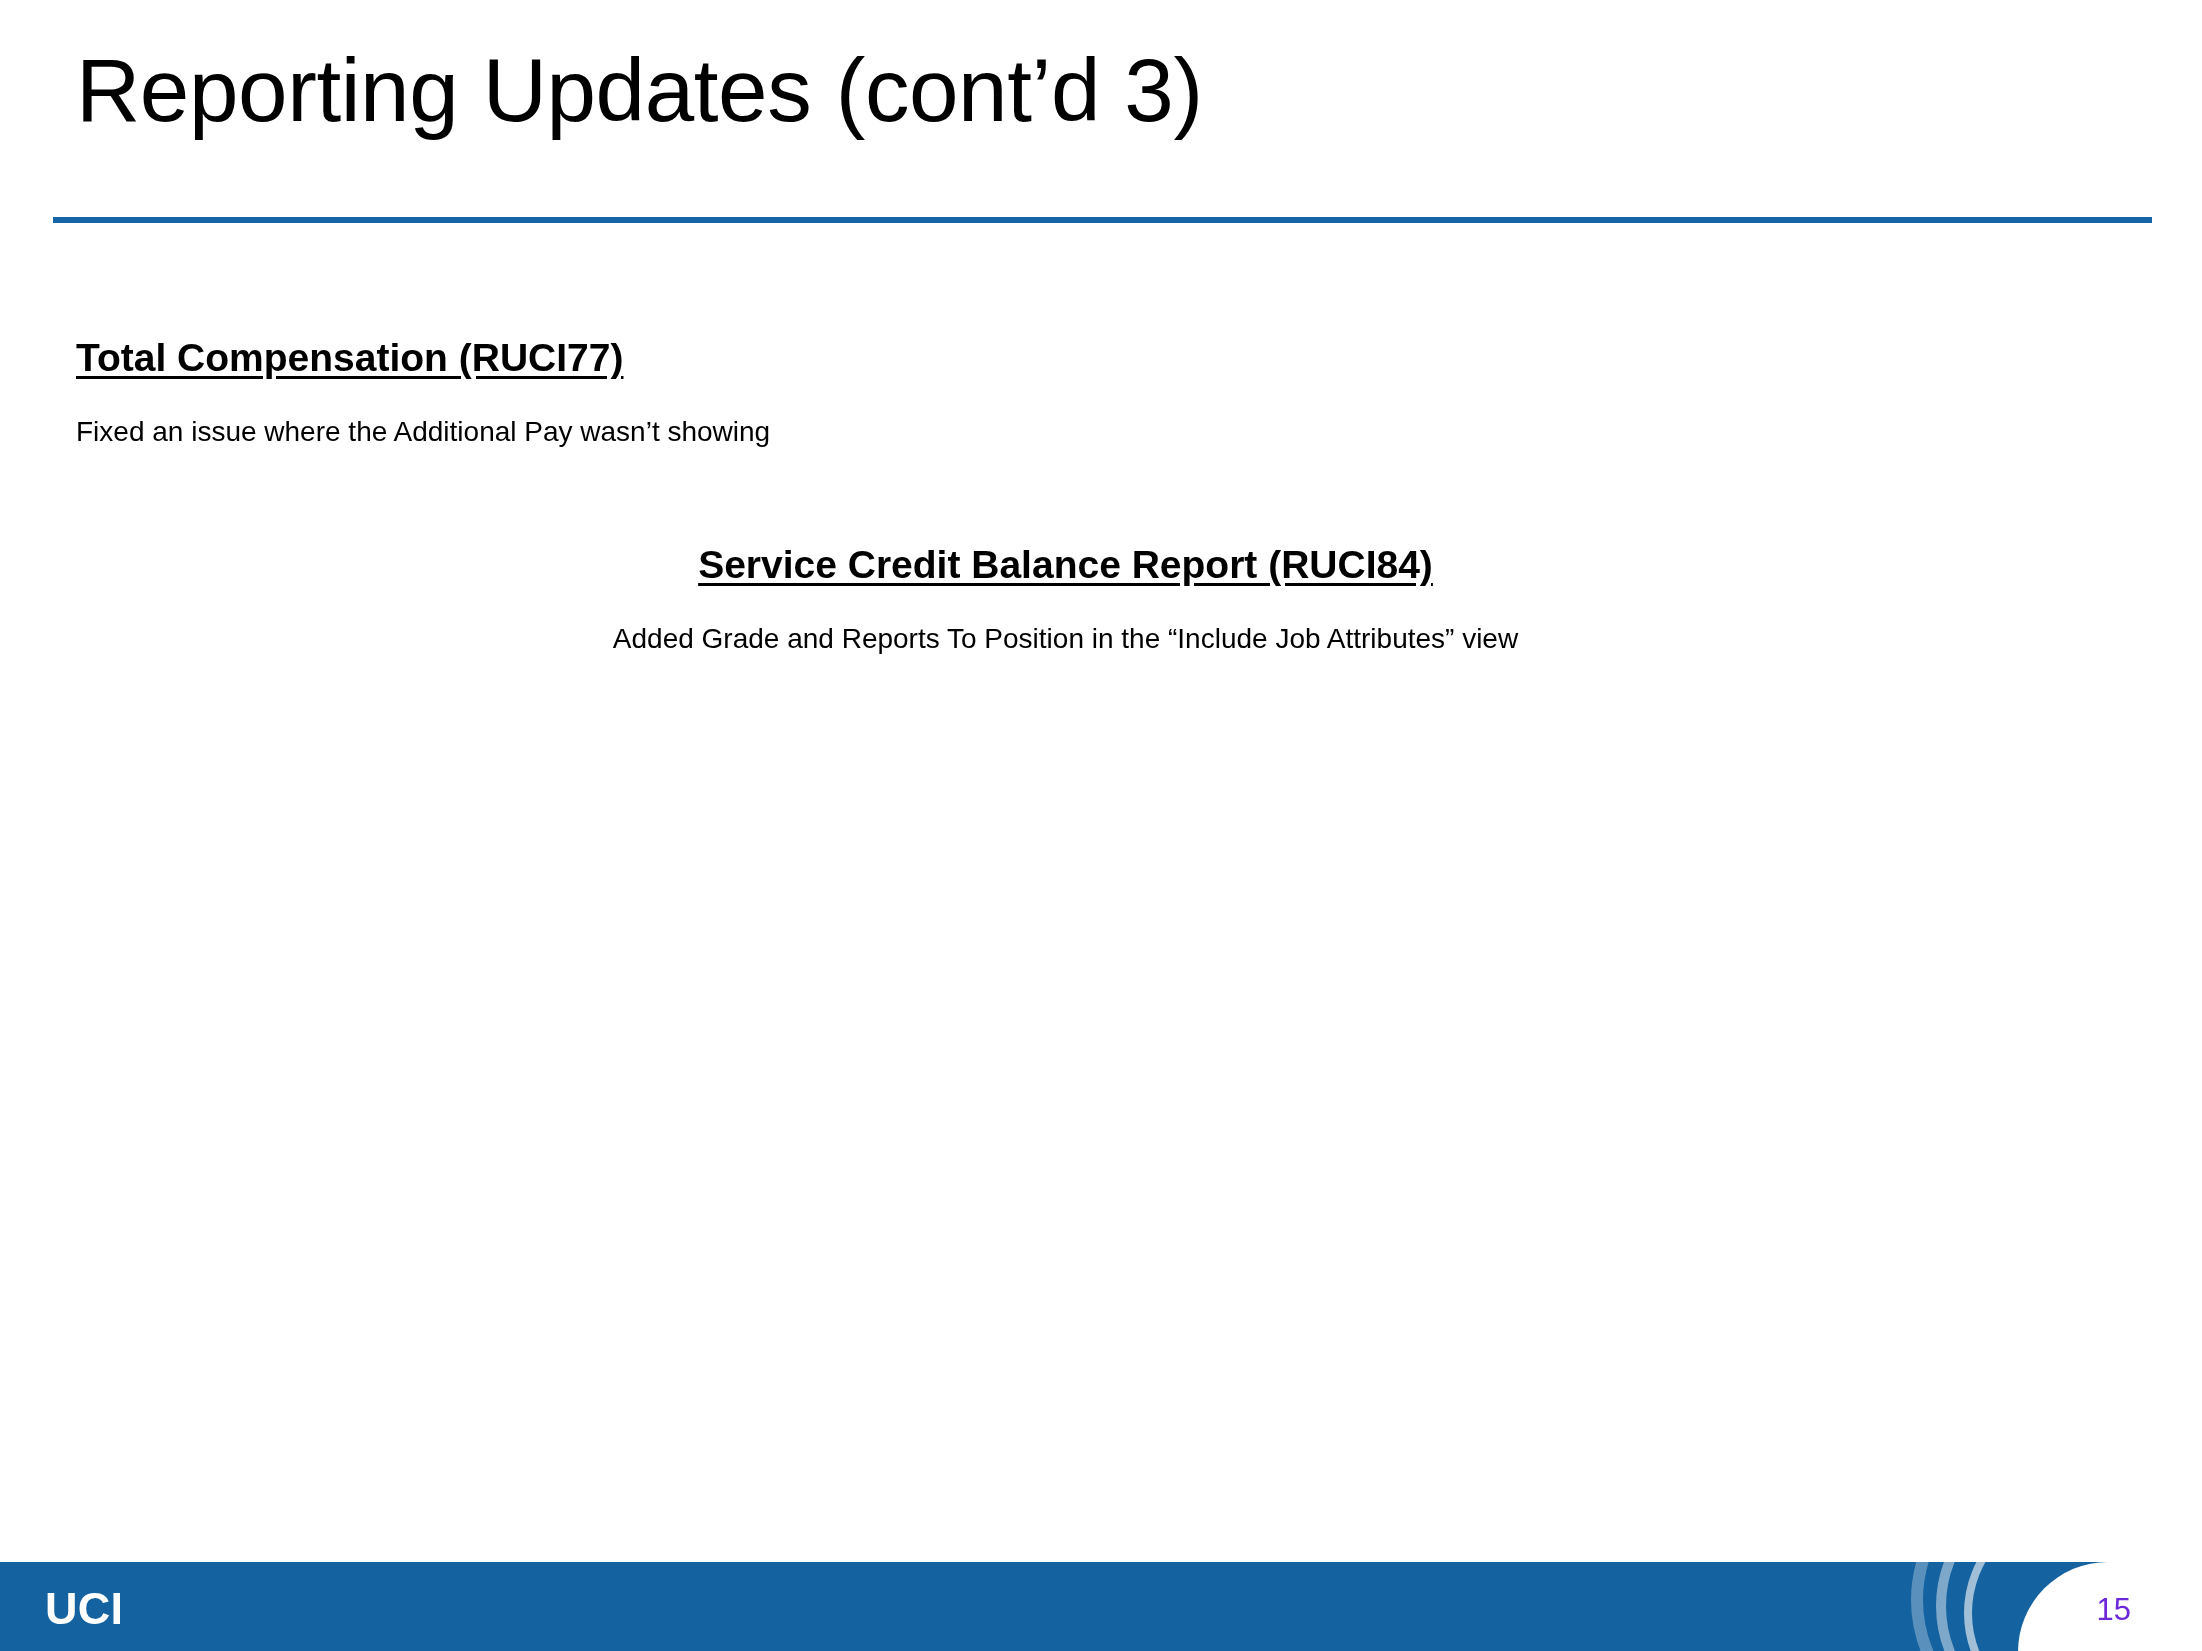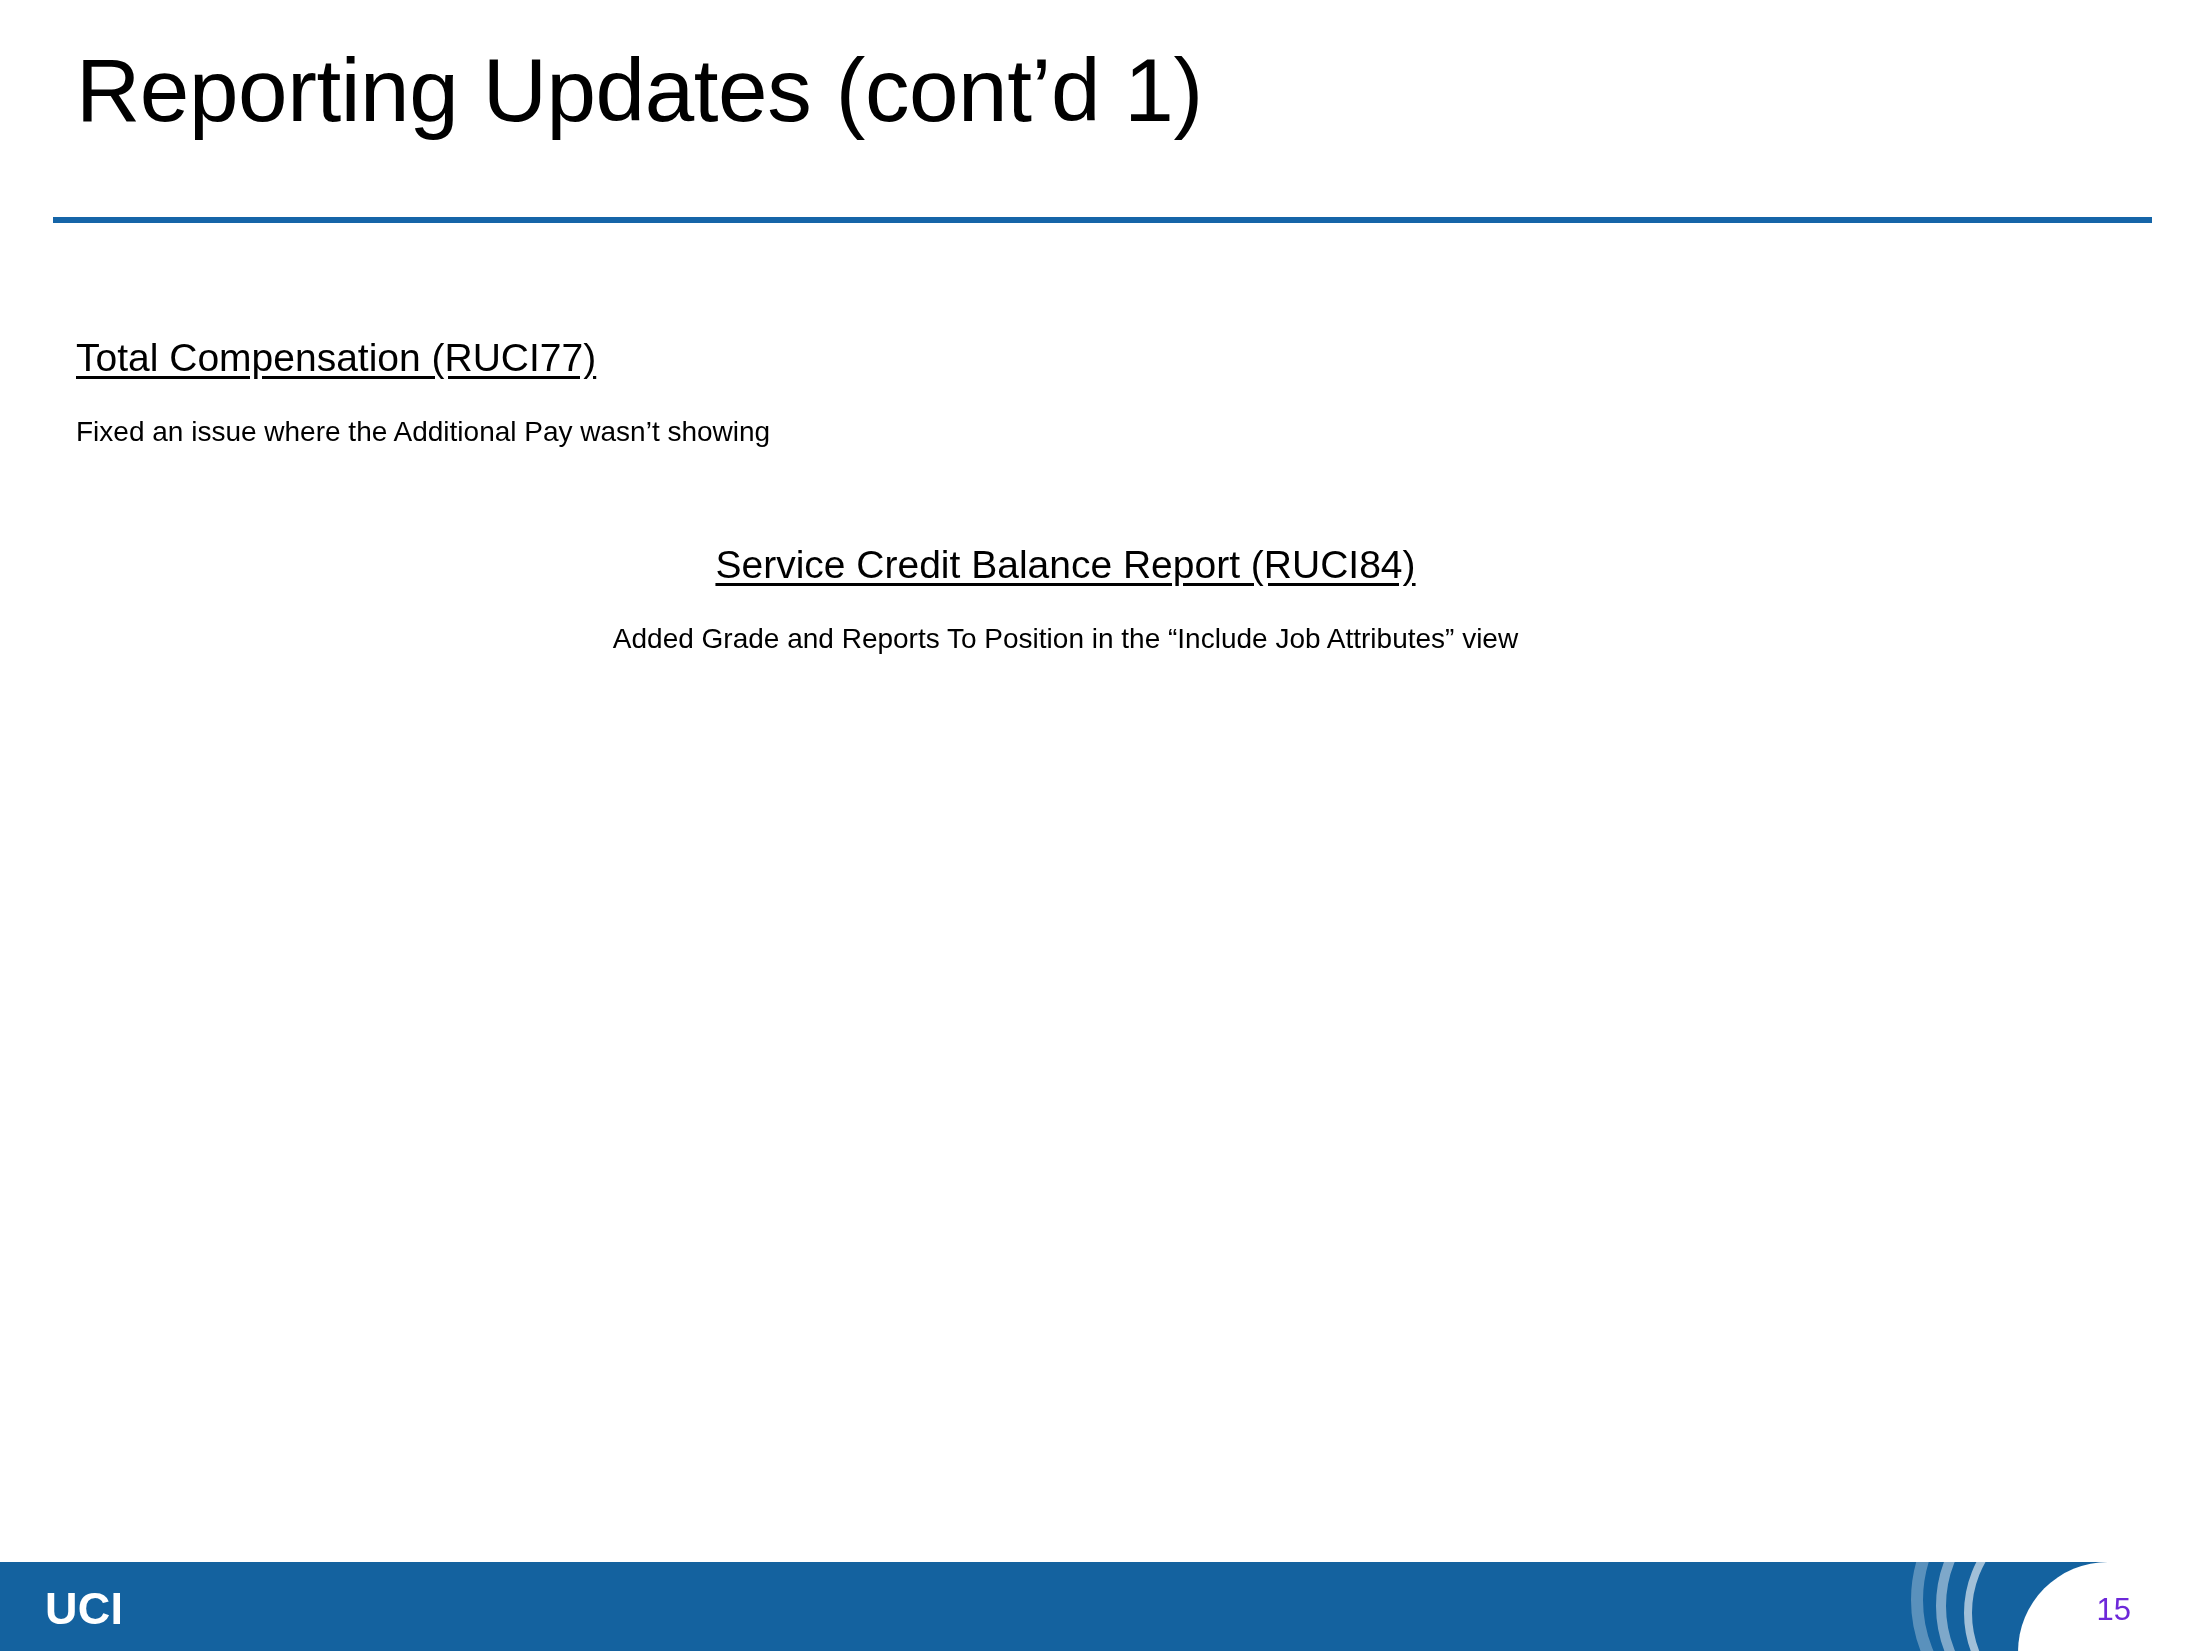--- a/index.html
+++ b/index.html
@@ -46,21 +46,21 @@
   }
   .section {
     margin-bottom: 95px;
   }
   .section:last-child {
     margin-bottom: 0;
     text-align: center;
   }
   .section-heading {
     font-size: 39px;
-    font-weight: normal;
+    font-weight: bold;
     color: #000000;
     text-decoration: underline;
     text-underline-offset: 5.2px;
     margin: 0 0 36px 0;
     display: inline-block;
     white-space: nowrap;
   }
   .section-text {
     font-size: 28px;
     font-weight: 400;
@@ -145,21 +145,21 @@
     bottom: 24px;
     font-size: 31px;
     color: #6d28d9;
   }
 </style>
 </head>
 <body>
 
 <div class="slide">
 
-  <div class="slide-title">Reporting Updates (cont’d 1)</div>
+  <div class="slide-title">Reporting Updates (cont’d 3)</div>
 
   <div class="title-rule"></div>
 
   <div class="body-block">
 
     <div class="section">
       <div class="section-heading">Total Compensation (RUCI77)</div>
       <p class="section-text">Fixed an issue where the Additional Pay wasn’t showing</p>
     </div>
 

